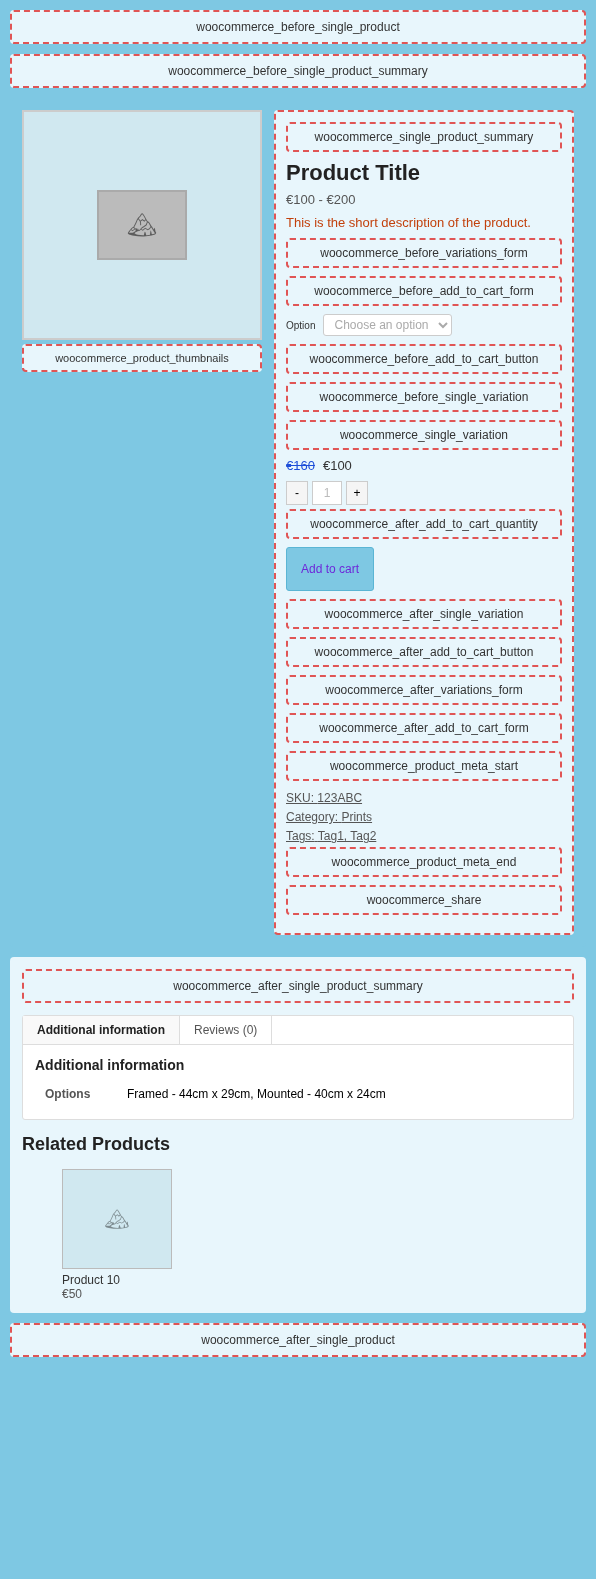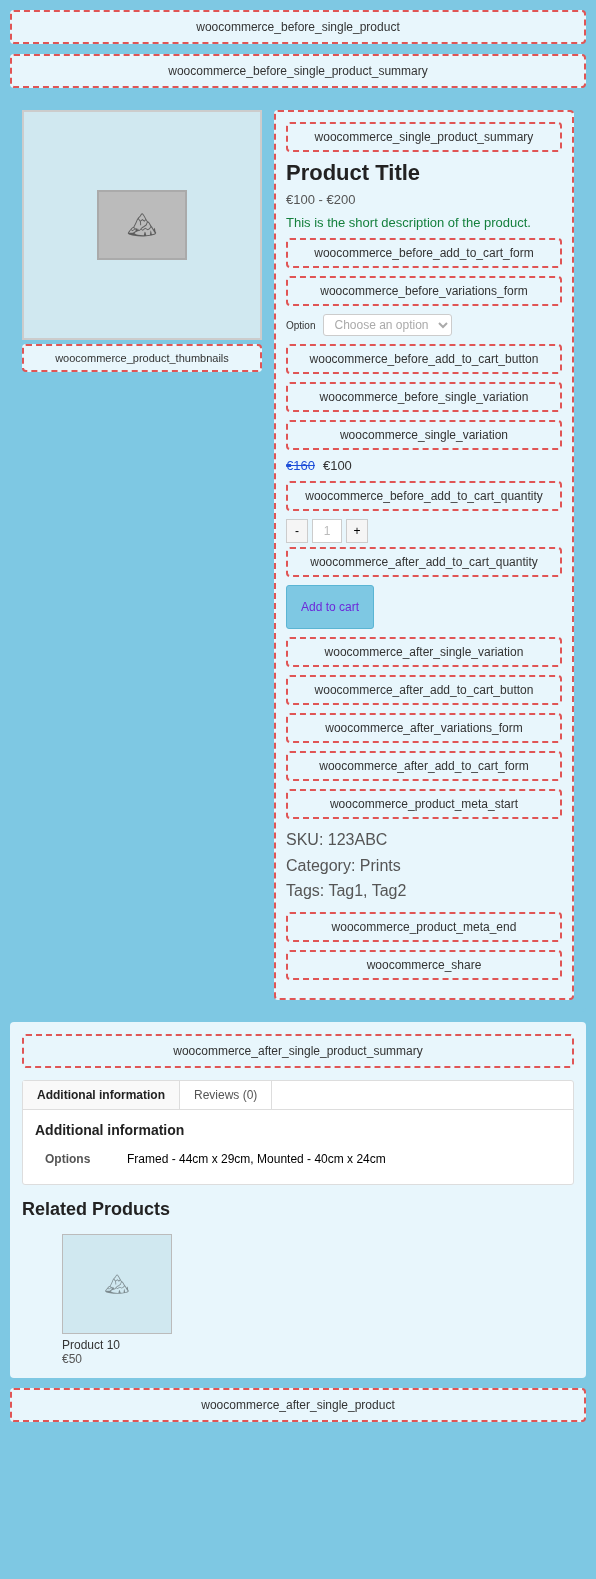--- a/index.html
+++ b/index.html
@@ -111,21 +111,21 @@
       margin-bottom: 6px;
     }
 
     .product-price-range {
       color: #555;
       font-size: 13px;
       margin-bottom: 8px;
     }
 
     .product-short-desc {
-      color: #15803d;
+      color: #c2410c;
       font-size: 13px;
       margin-bottom: 8px;
     }
 
     .option-row {
       display: flex;
       align-items: center;
       gap: 8px;
       margin-bottom: 8px;
     }
@@ -195,24 +195,24 @@
       border: 1px solid #5ab5d4;
       color: #6d28d9;
       padding: 14px 14px;
       font-size: 12px;
       cursor: pointer;
       border-radius: 3px;
       margin-bottom: 8px;
     }
 
     .product-meta {
-      font-size: 16px;
+      font-size: 12px;
       color: #555;
       line-height: 1.6;
-      margin-bottom: 8px;
+      text-decoration: underline;
     }
 
     
     .after-summary-section {
       background: #e8f6fc;
       border-radius: 4px;
       padding: 12px;
       margin-bottom: 10px;
     }
 
@@ -338,26 +338,26 @@
     <div class="summary-hook">
       <span>woocommerce_single_product_summary</span>
     </div>
 
     <div class="product-title">Product Title</div>
     <div class="product-price-range">€100 - €200</div>
     <div class="product-short-desc">This is the short description of the product.</div>
 
     
     <div class="summary-hook">
+      <span>woocommerce_before_variations_form</span>
+    </div>
+
+    
+    <div class="summary-hook">
       <span>woocommerce_before_add_to_cart_form</span>
-    </div>
-
-    
-    <div class="summary-hook">
-      <span>woocommerce_before_variations_form</span>
     </div>
 
     
     <div class="option-row">
       <span class="option-label">Option</span>
       <select class="option-select">
         <option>Choose an option</option>
       </select>
     </div>
 
@@ -376,23 +376,20 @@
       <span>woocommerce_single_variation</span>
     </div>
 
     
     <div class="price-variation">
       <span class="price-old">€160</span>
       <span class="price-new">€100</span>
     </div>
 
     
-    <div class="summary-hook">
-      <span>woocommerce_before_add_to_cart_quantity</span>
-    </div>
 
     
     <div class="qty-row">
       <button class="qty-btn">-</button>
       <input class="qty-input" type="text" value="1" style="">
       <button class="qty-btn">+</button>
     </div>
 
     
     <div class="summary-hook">

